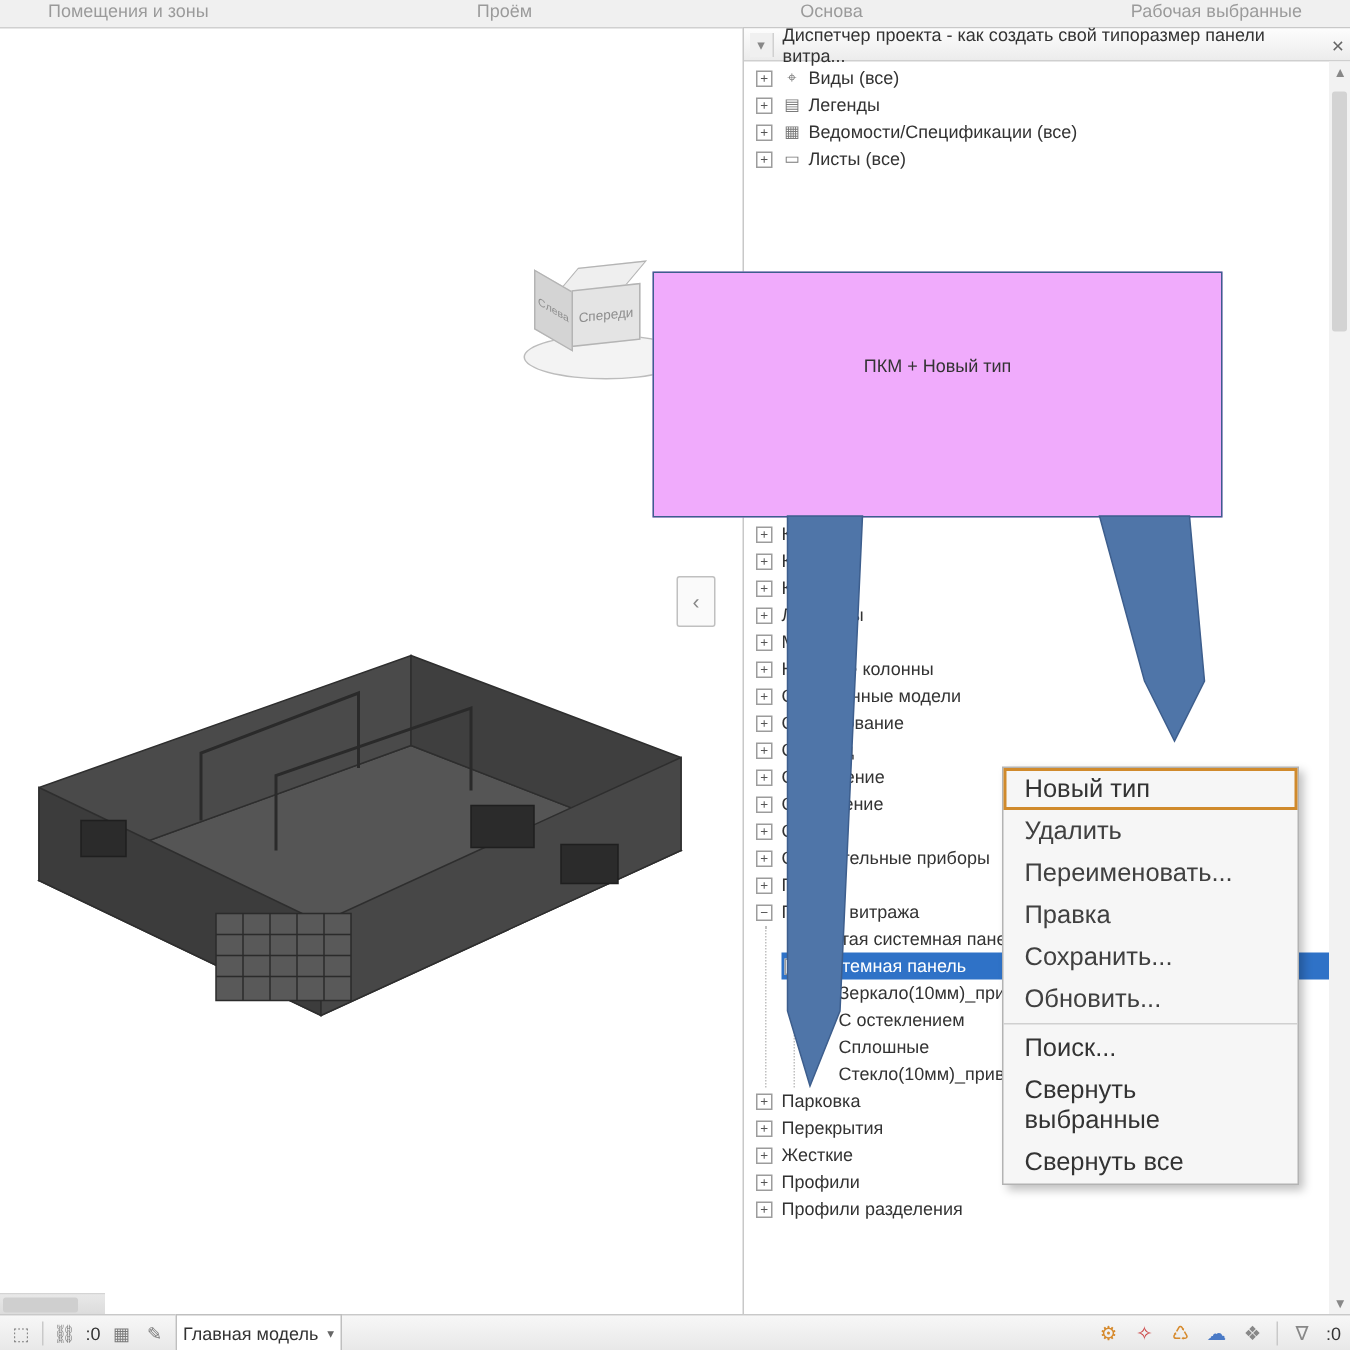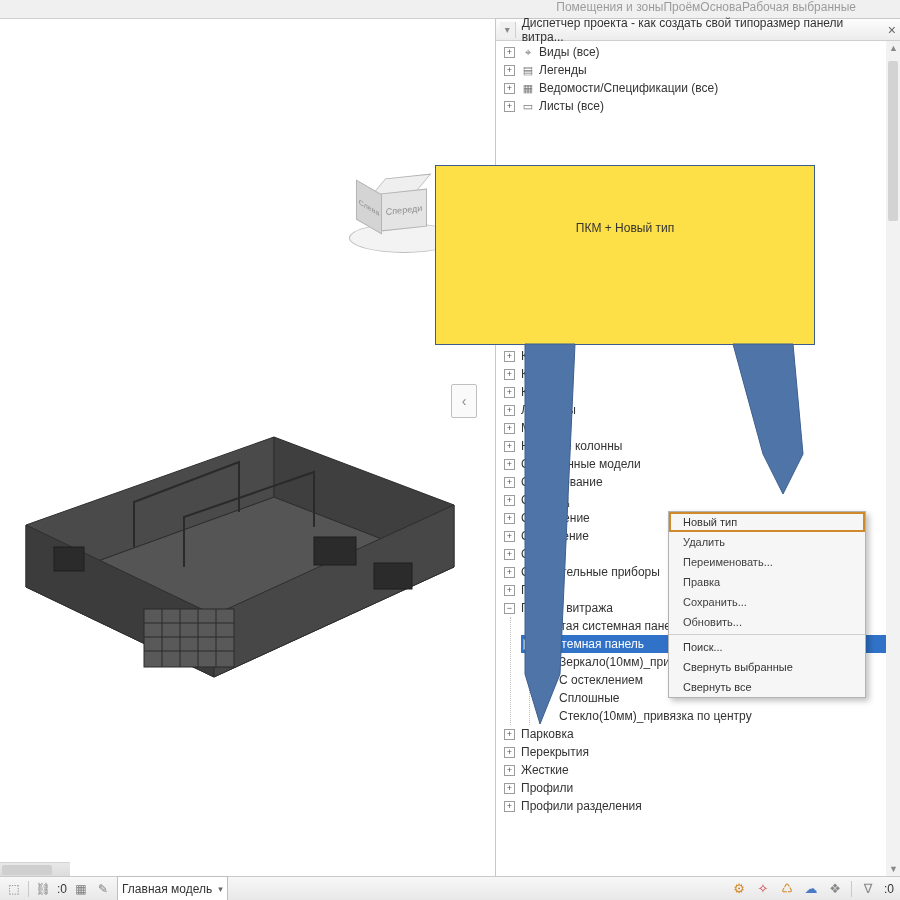--- a/index.html
+++ b/index.html
@@ -1,19 +1,19 @@
 <!DOCTYPE html>
 <html><head>
 <meta charset="utf-8">
 <style>
   * { box-sizing: border-box; margin: 0; padding: 0; font-family: "Segoe UI", Tahoma, sans-serif; font-size: 12px; color: #333; }
   body { width: 900px; height: 900px; background: #fff; overflow: hidden; position: relative; }
 
   
-  .ribbon-row { height: 18px; display: flex; justify-content: flex-end; align-items: flex-start; background: #f0f0f0; color: #9a9a9a; font-size: 11px; padding: 0 44px; }
+  .ribbon-row { height: 18px; display: flex; justify-content: space-between; align-items: flex-start; background: #f0f0f0; color: #9a9a9a; font-size: 11px; padding: 0 32px; }
   .ribbon-row span { opacity: .45; }
 
   .main { position: absolute; top: 18px; left: 0; right: 0; bottom: 24px; display: flex; }
 
   
   .viewport { flex: 0 0 495px; position: relative; background: #fff; border-top: 1px solid #d0d0d0; }
   .viewport-wrap { position: absolute; inset: 40px 4px 6px 4px; background: #fff; }
 
   
   .navcube { position: absolute; top: 110px; left: 345px; width: 110px; height: 90px; }
@@ -45,28 +45,28 @@
   .tree .row.selected { background: #2f72c7; color:#fff; }
   .tree .row.selected span { color:#fff; }
   .expander { width:11px; height:11px; border:1px solid #9c9c9c; background:#fff; display:inline-flex; align-items:center; justify-content:center; font-size:9px; line-height:1; color:#555; margin-right:2px; cursor:pointer; flex: 0 0 11px; }
   .expander.blank { border:none; background:transparent; }
   .ticon { width:14px; height:14px; display:inline-flex; align-items:center; justify-content:center; color:#7a7a7a; font-size:11px; flex:0 0 14px; }
   
   .tree ul ul { border-left: 1px dotted #c0c0c0; margin-left: 8px; padding-left: 10px; }
 
   
   .ctxmenu { position:absolute; top: 470px; left: 172px; width: 198px; background:#f6f6f6; border:1px solid #b3b3b3; box-shadow: 3px 3px 6px rgba(0,0,0,.25); z-index:30; }
-  .ctxmenu .item { padding: 4px 14px; color:#333; cursor:pointer; font-size:11px; }
+  .ctxmenu .item { padding: 4px 14px; color:#333; cursor:pointer; font-size:17px; }
   .ctxmenu .item.disabled { color:#404040; cursor:default; }
   .ctxmenu .item.highlight { border:2px solid #d08a2c; padding:2px 12px; }
   .ctxmenu hr { border:none; border-top:1px solid #d0d0d0; margin: 2px 0; }
 
   
   .callout { position:absolute; top: 165px; left: 435px; width: 380px; height: 180px; z-index:40; pointer-events:none; }
-  .callout .box { position:absolute; inset:0; background:#fde047; border:1px solid #3d5e8d; color:#fff; display:flex; align-items:flex-start; justify-content:center; padding-top:55px; font-size:24px; }
+  .callout .box { position:absolute; inset:0; background:#f0abfc; border:1px solid #3d5e8d; color:#fff; display:flex; align-items:flex-start; justify-content:center; padding-top:55px; font-size:24px;margin-top:16px; }
   .callout svg.arrow { position:absolute; overflow:visible; }
   
   .callout .arrow1 { top:179px; left: 90px; width: 60px; height: 380px; }
   
   .callout .arrow2 { top:179px; left: 298px; width: 100px; height: 155px; }
 
   
   .statusbar { position:absolute; left:0; right:0; bottom:0; height:24px; background: linear-gradient(#f7f7f7,#e8e8e8); border-top:1px solid #c9c9c9; display:flex; align-items:center; padding:0 6px; gap:6px; }
   .statusbar .sep { width:1px; height:16px; background:#c9c9c9; }
   .statusbar .ico { width:16px; height:16px; display:inline-flex; align-items:center; justify-content:center; color:#7a7a7a; font-size:12px; }

